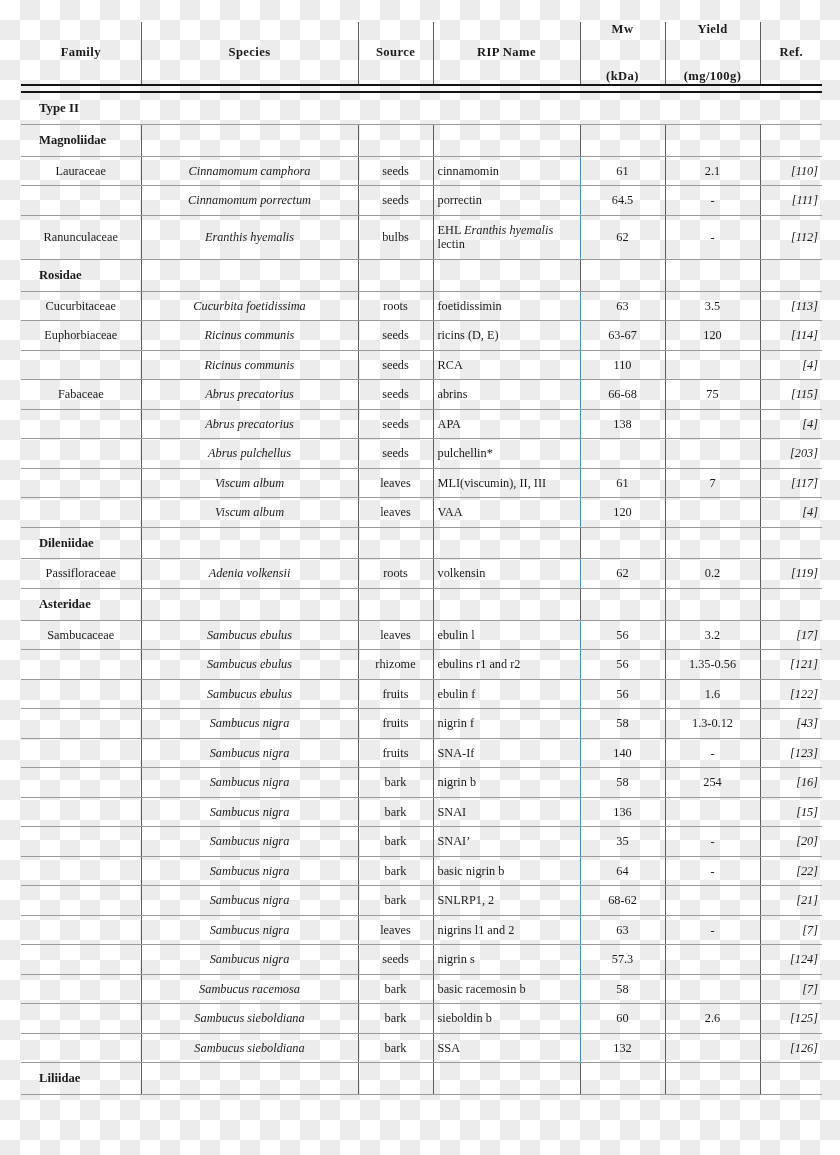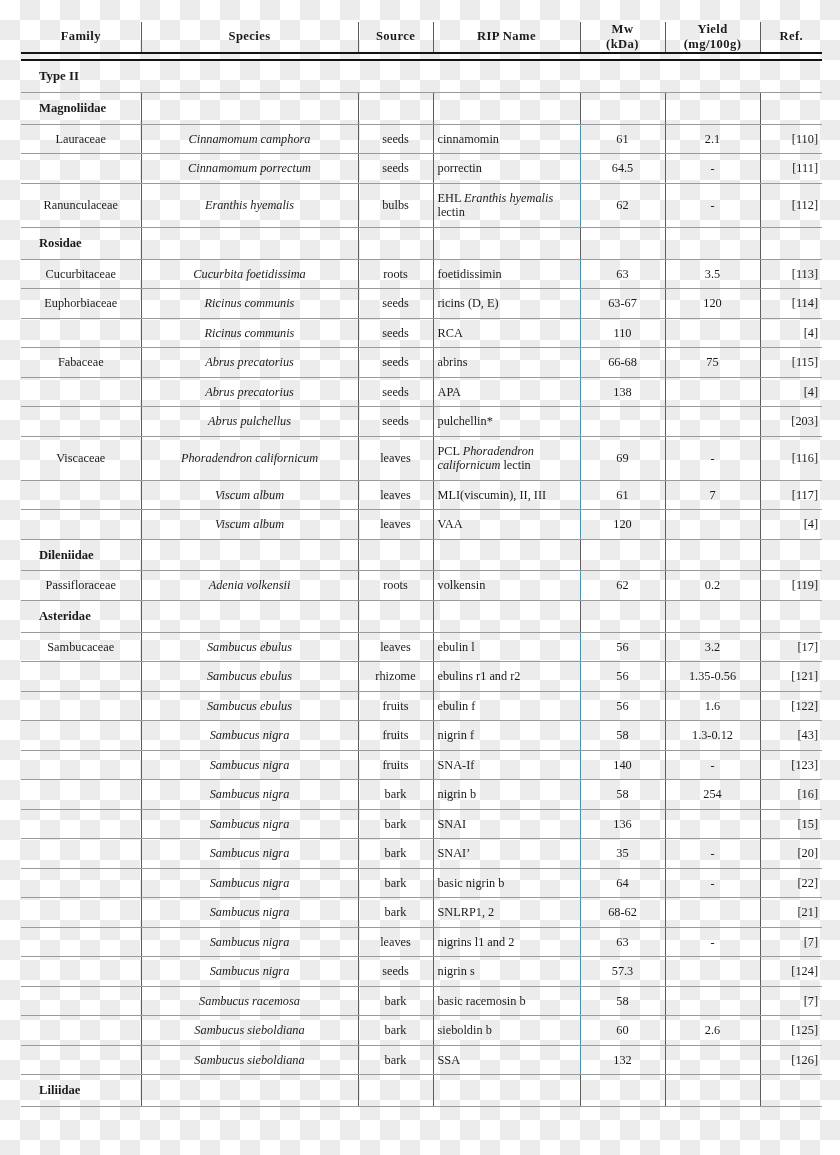--- a/index.html
+++ b/index.html
@@ -34,21 +34,21 @@
   col.c-yield{width:95px}
   col.c-ref{width:62px}
   .vr-r{border-right:1px solid #5d5d5d;}
 
   thead th{
     font-weight:bold;text-align:center;
     padding:6px 3px 14px 3px;
     letter-spacing:.4px;
     font-size:12.6px;
   }
-  thead th .sub{display:block;font-weight:bold;}
+  thead th .sub{display:block;font-weight:bold;margin-top:32px;}
   tr.header-row th{border-bottom:none;}
 
   
   tr.double-rule td{
     height:5px;padding:0;
     border-top:2px solid #141414;
     border-bottom:2px solid #141414;
     background:#ffffff00;
   }
 
@@ -56,21 +56,21 @@
     border-bottom:1px solid #9a9a9a;
     padding:7px 4px;
   }
 
   td.c-family-cell{text-align:center;border-right:1px solid #5d5d5d;}
   td.c-species-cell{text-align:center;font-style:italic;border-right:1px solid #5d5d5d;}
   td.c-source-cell{text-align:center;border-right:1px solid #5d5d5d;}
   td.c-rip-cell{border-right:1px solid #0ea5e9;}
   td.c-mw-cell{text-align:center;border-right:1px solid #5d5d5d;}
   td.c-yield-cell{text-align:center;border-right:1px solid #5d5d5d;}
-  td.c-ref-cell{text-align:right;padding-right:3px;}
+  td.c-ref-cell{text-align:right;padding-right:3px;font-style:italic;}
 
   td.c-rip-cell i{font-style:italic;}
 
   
   tr.section-row > td{
     border-bottom:1px solid #9a9a9a;
     padding:8px 4px 8px 18px;
     font-weight:bold;
     font-size:12.6px;
     margin-top:48px;
@@ -211,29 +211,20 @@
         <tr class="data-row">
           <td class="c-family-cell">&nbsp;</td>
           <td class="c-species-cell">Abrus pulchellus</td>
           <td class="c-source-cell">seeds</td>
           <td class="c-rip-cell">pulchellin*</td>
           <td class="c-mw-cell">&nbsp;</td>
           <td class="c-yield-cell">&nbsp;</td>
           <td class="c-ref-cell">[203]</td>
         </tr>
         <tr class="data-row">
-          <td class="c-family-cell">Viscaceae</td>
-          <td class="c-species-cell">Phoradendron californicum</td>
-          <td class="c-source-cell">leaves</td>
-          <td class="c-rip-cell">PCL <i>Phoradendron californicum</i> lectin</td>
-          <td class="c-mw-cell">69</td>
-          <td class="c-yield-cell">-</td>
-          <td class="c-ref-cell">[116]</td>
-        </tr>
-        <tr class="data-row">
           <td class="c-family-cell">&nbsp;</td>
           <td class="c-species-cell">Viscum album</td>
           <td class="c-source-cell">leaves</td>
           <td class="c-rip-cell">MLI(viscumin), II, III</td>
           <td class="c-mw-cell">61</td>
           <td class="c-yield-cell">7</td>
           <td class="c-ref-cell">[117]</td>
         </tr>
         <tr class="data-row">
           <td class="c-family-cell">&nbsp;</td>

